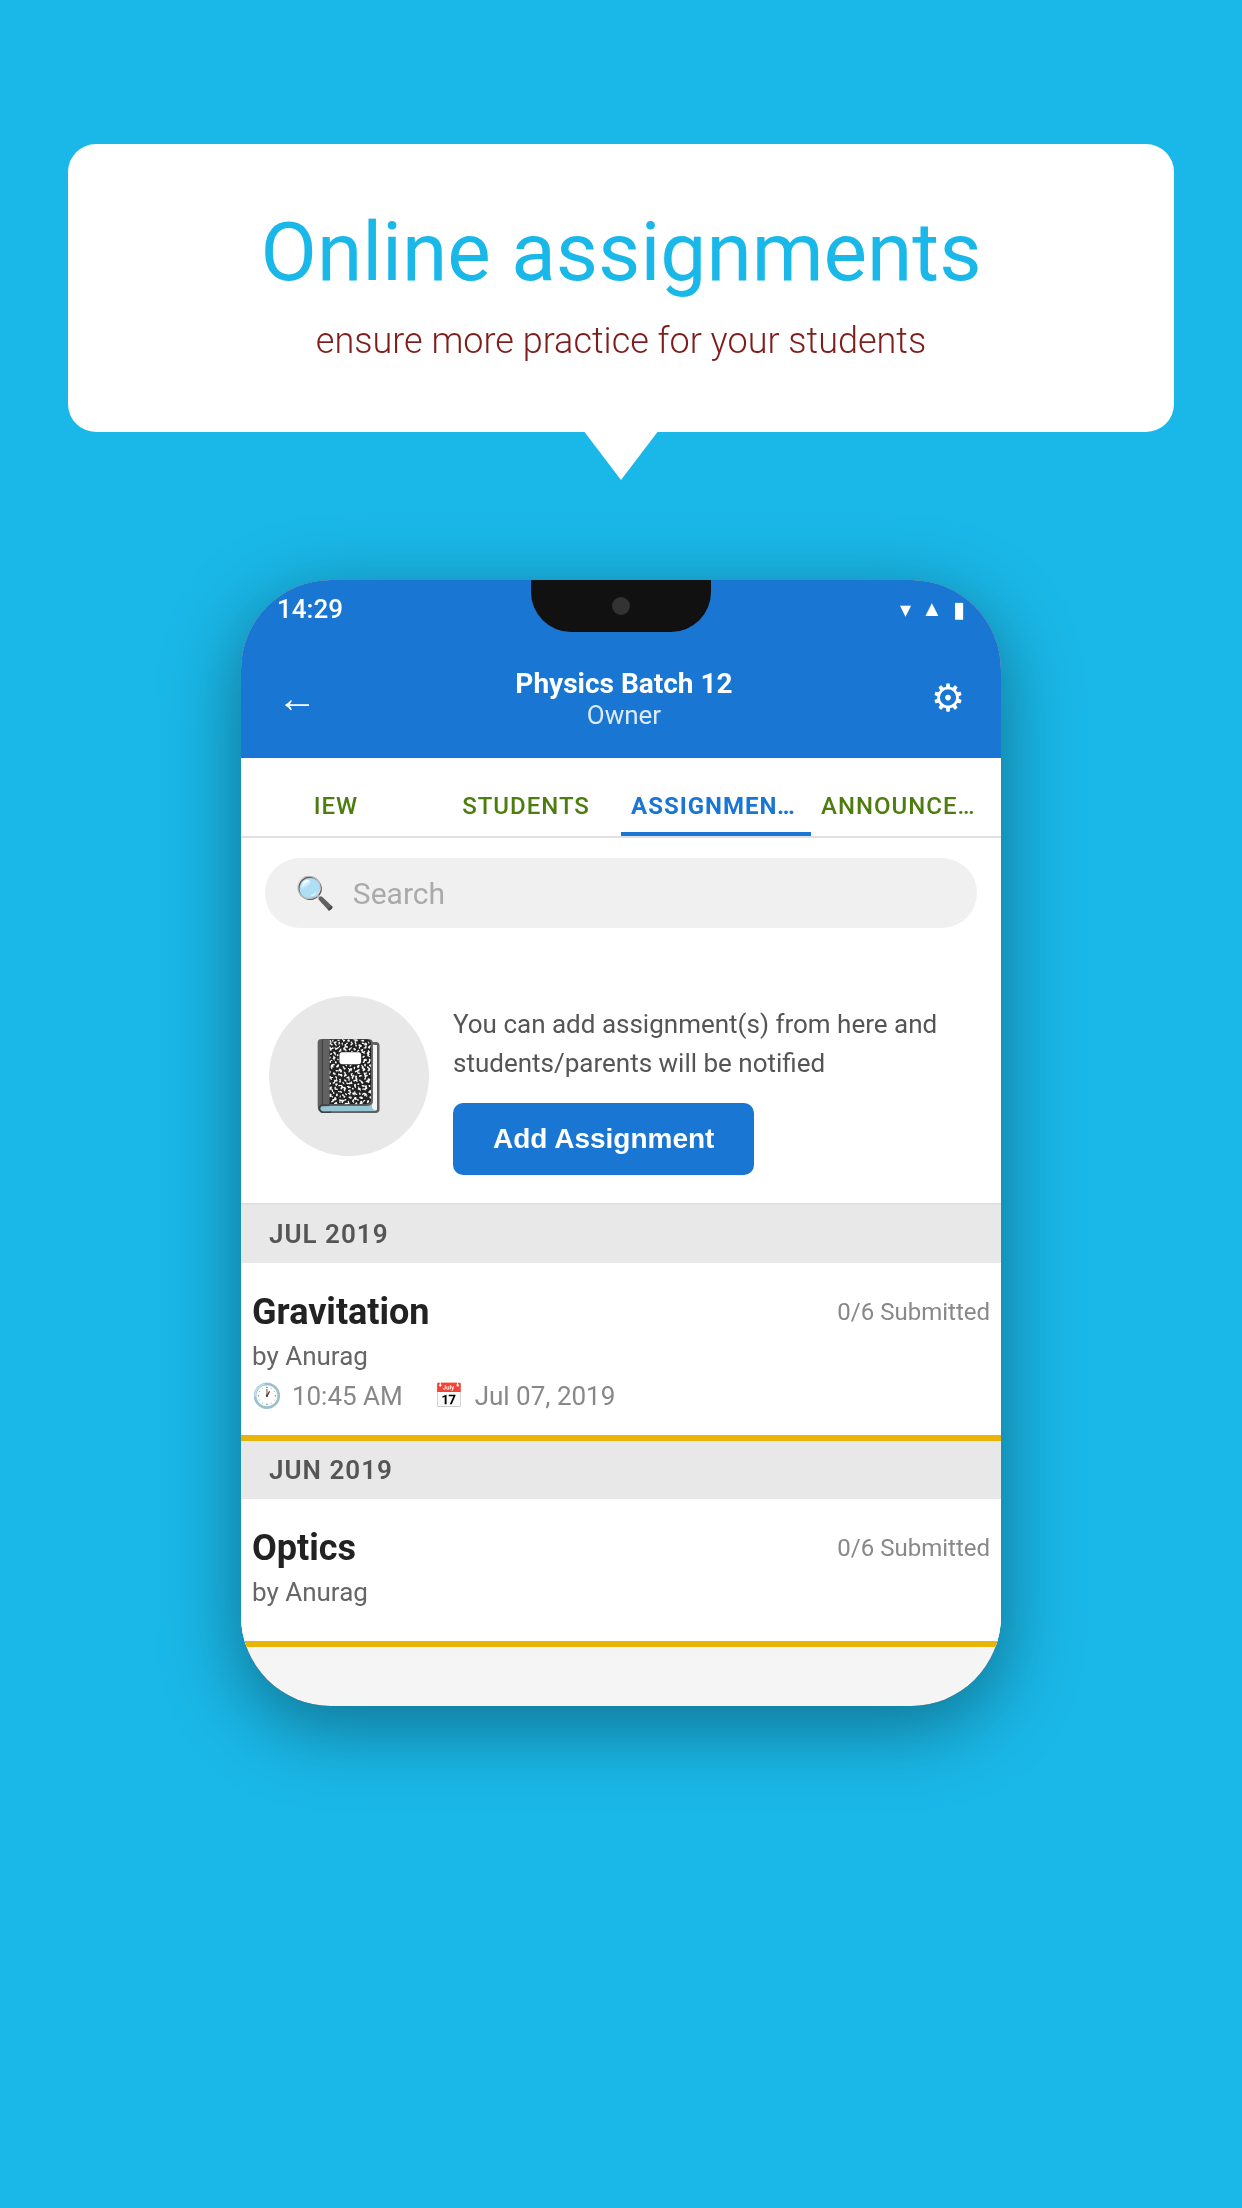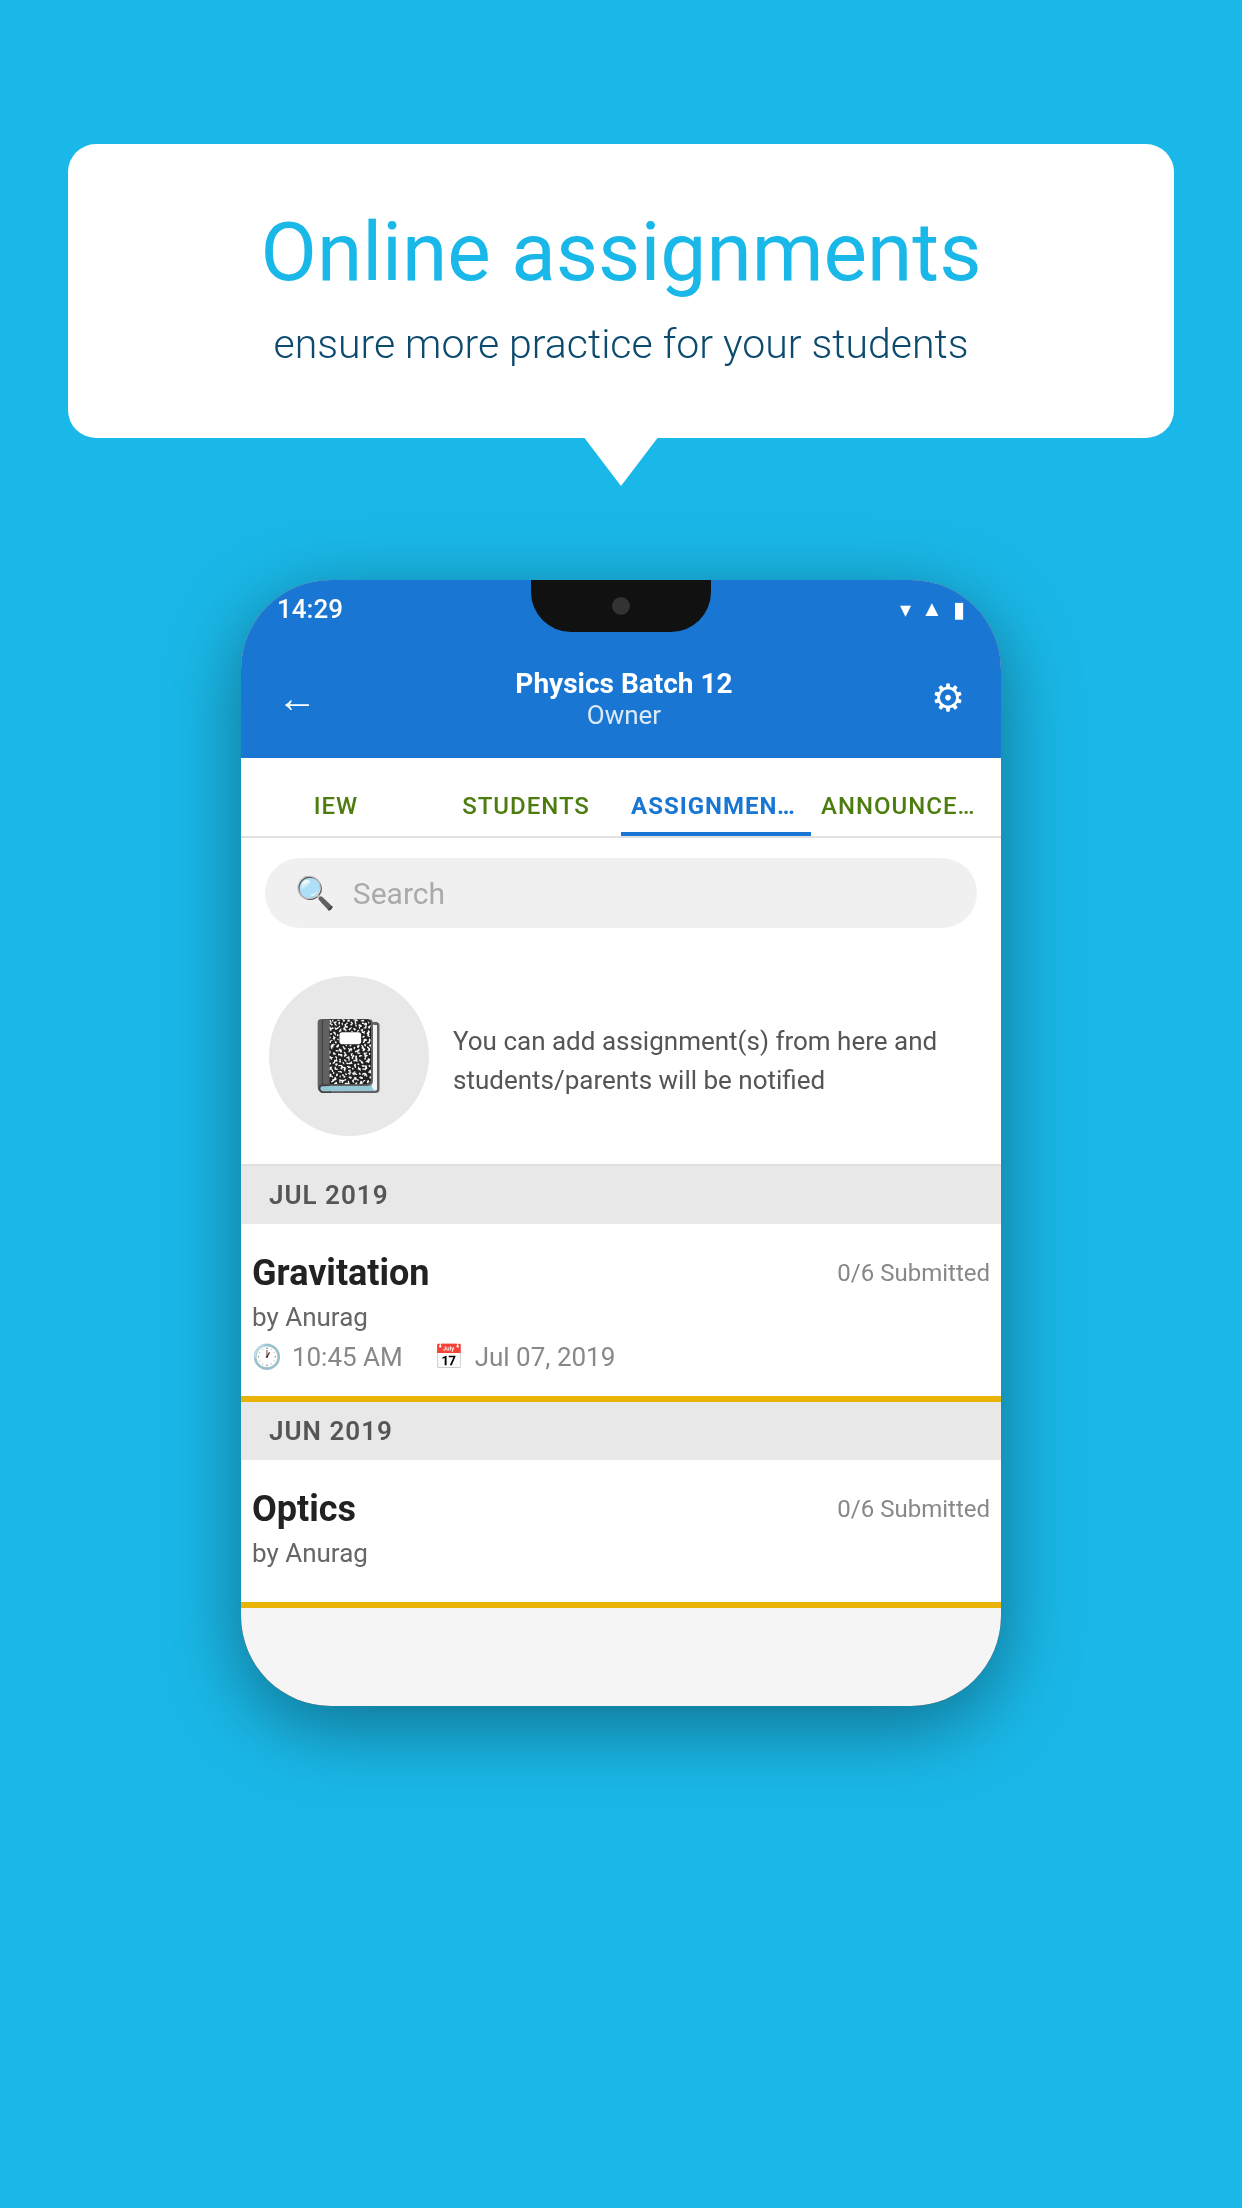--- a/index.html
+++ b/index.html
@@ -39,22 +39,22 @@
       border-right: 38px solid transparent;
       border-top: 50px solid white;
     }
     .speech-bubble h1 {
       font-size: 82px;
       font-weight: 400;
       color: #1ab8e8;
       margin-bottom: 20px;
     }
     .speech-bubble p {
-      font-size: 41px;
-      color: #0c4a6e;
+      font-size: 36px;
+      color: #7f1d1d;
       font-weight: 300;
     }
 
     
     .phone-frame {
       position: absolute;
       top: 580px;
       left: 50%;
       transform: translateX(-50%);
       width: 760px;
@@ -370,20 +370,21 @@
           <span class="search-placeholder">Search</span>
         </div>
       </div>
 
       <div class="promo-block">
         <div class="promo-icon-circle">
           <span class="notebook-icon">📓</span>
         </div>
         <div class="promo-text-block">
           <p class="promo-description">You can add assignment(s) from here and students/parents will be notified</p>
+          <button class="add-assignment-btn">Add Assignment</button>
         </div>
       </div>
 
       <div class="section-header">
         <span class="section-header-text">JUL 2019</span>
       </div>
 
       <div class="assignment-item">
         <div class="assignment-row1">
           <span class="assignment-title">Gravitation</span>

